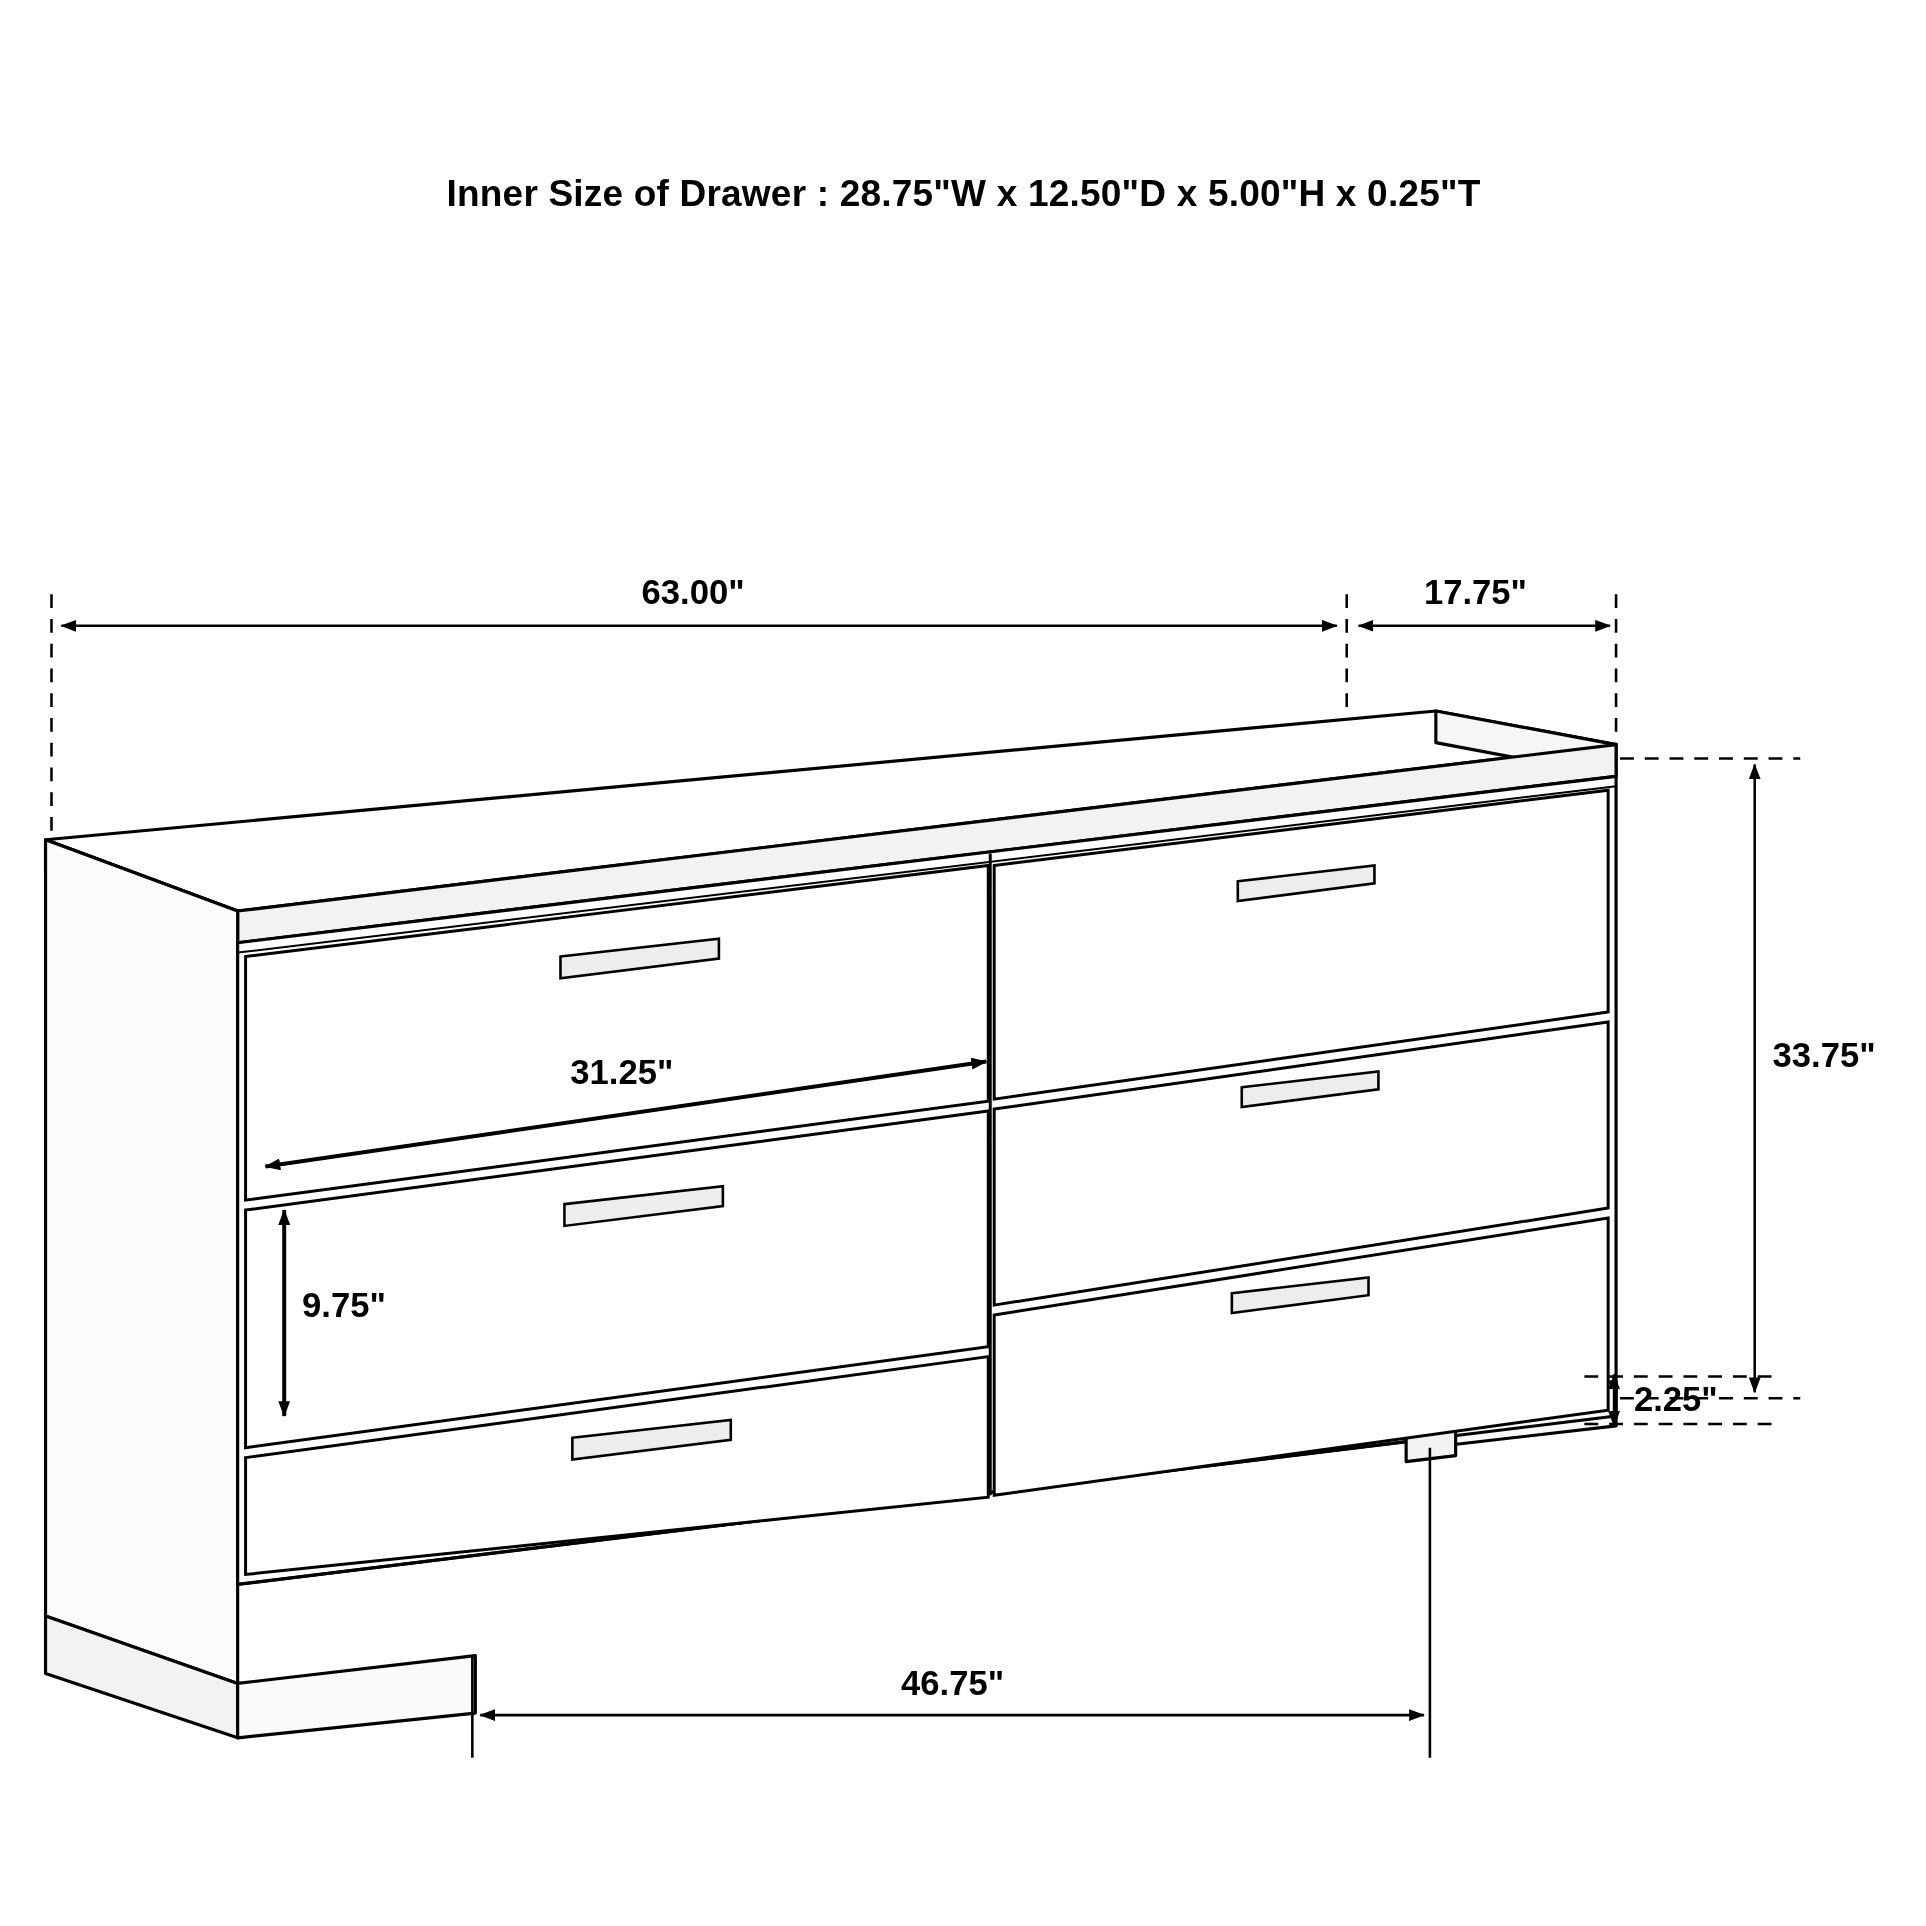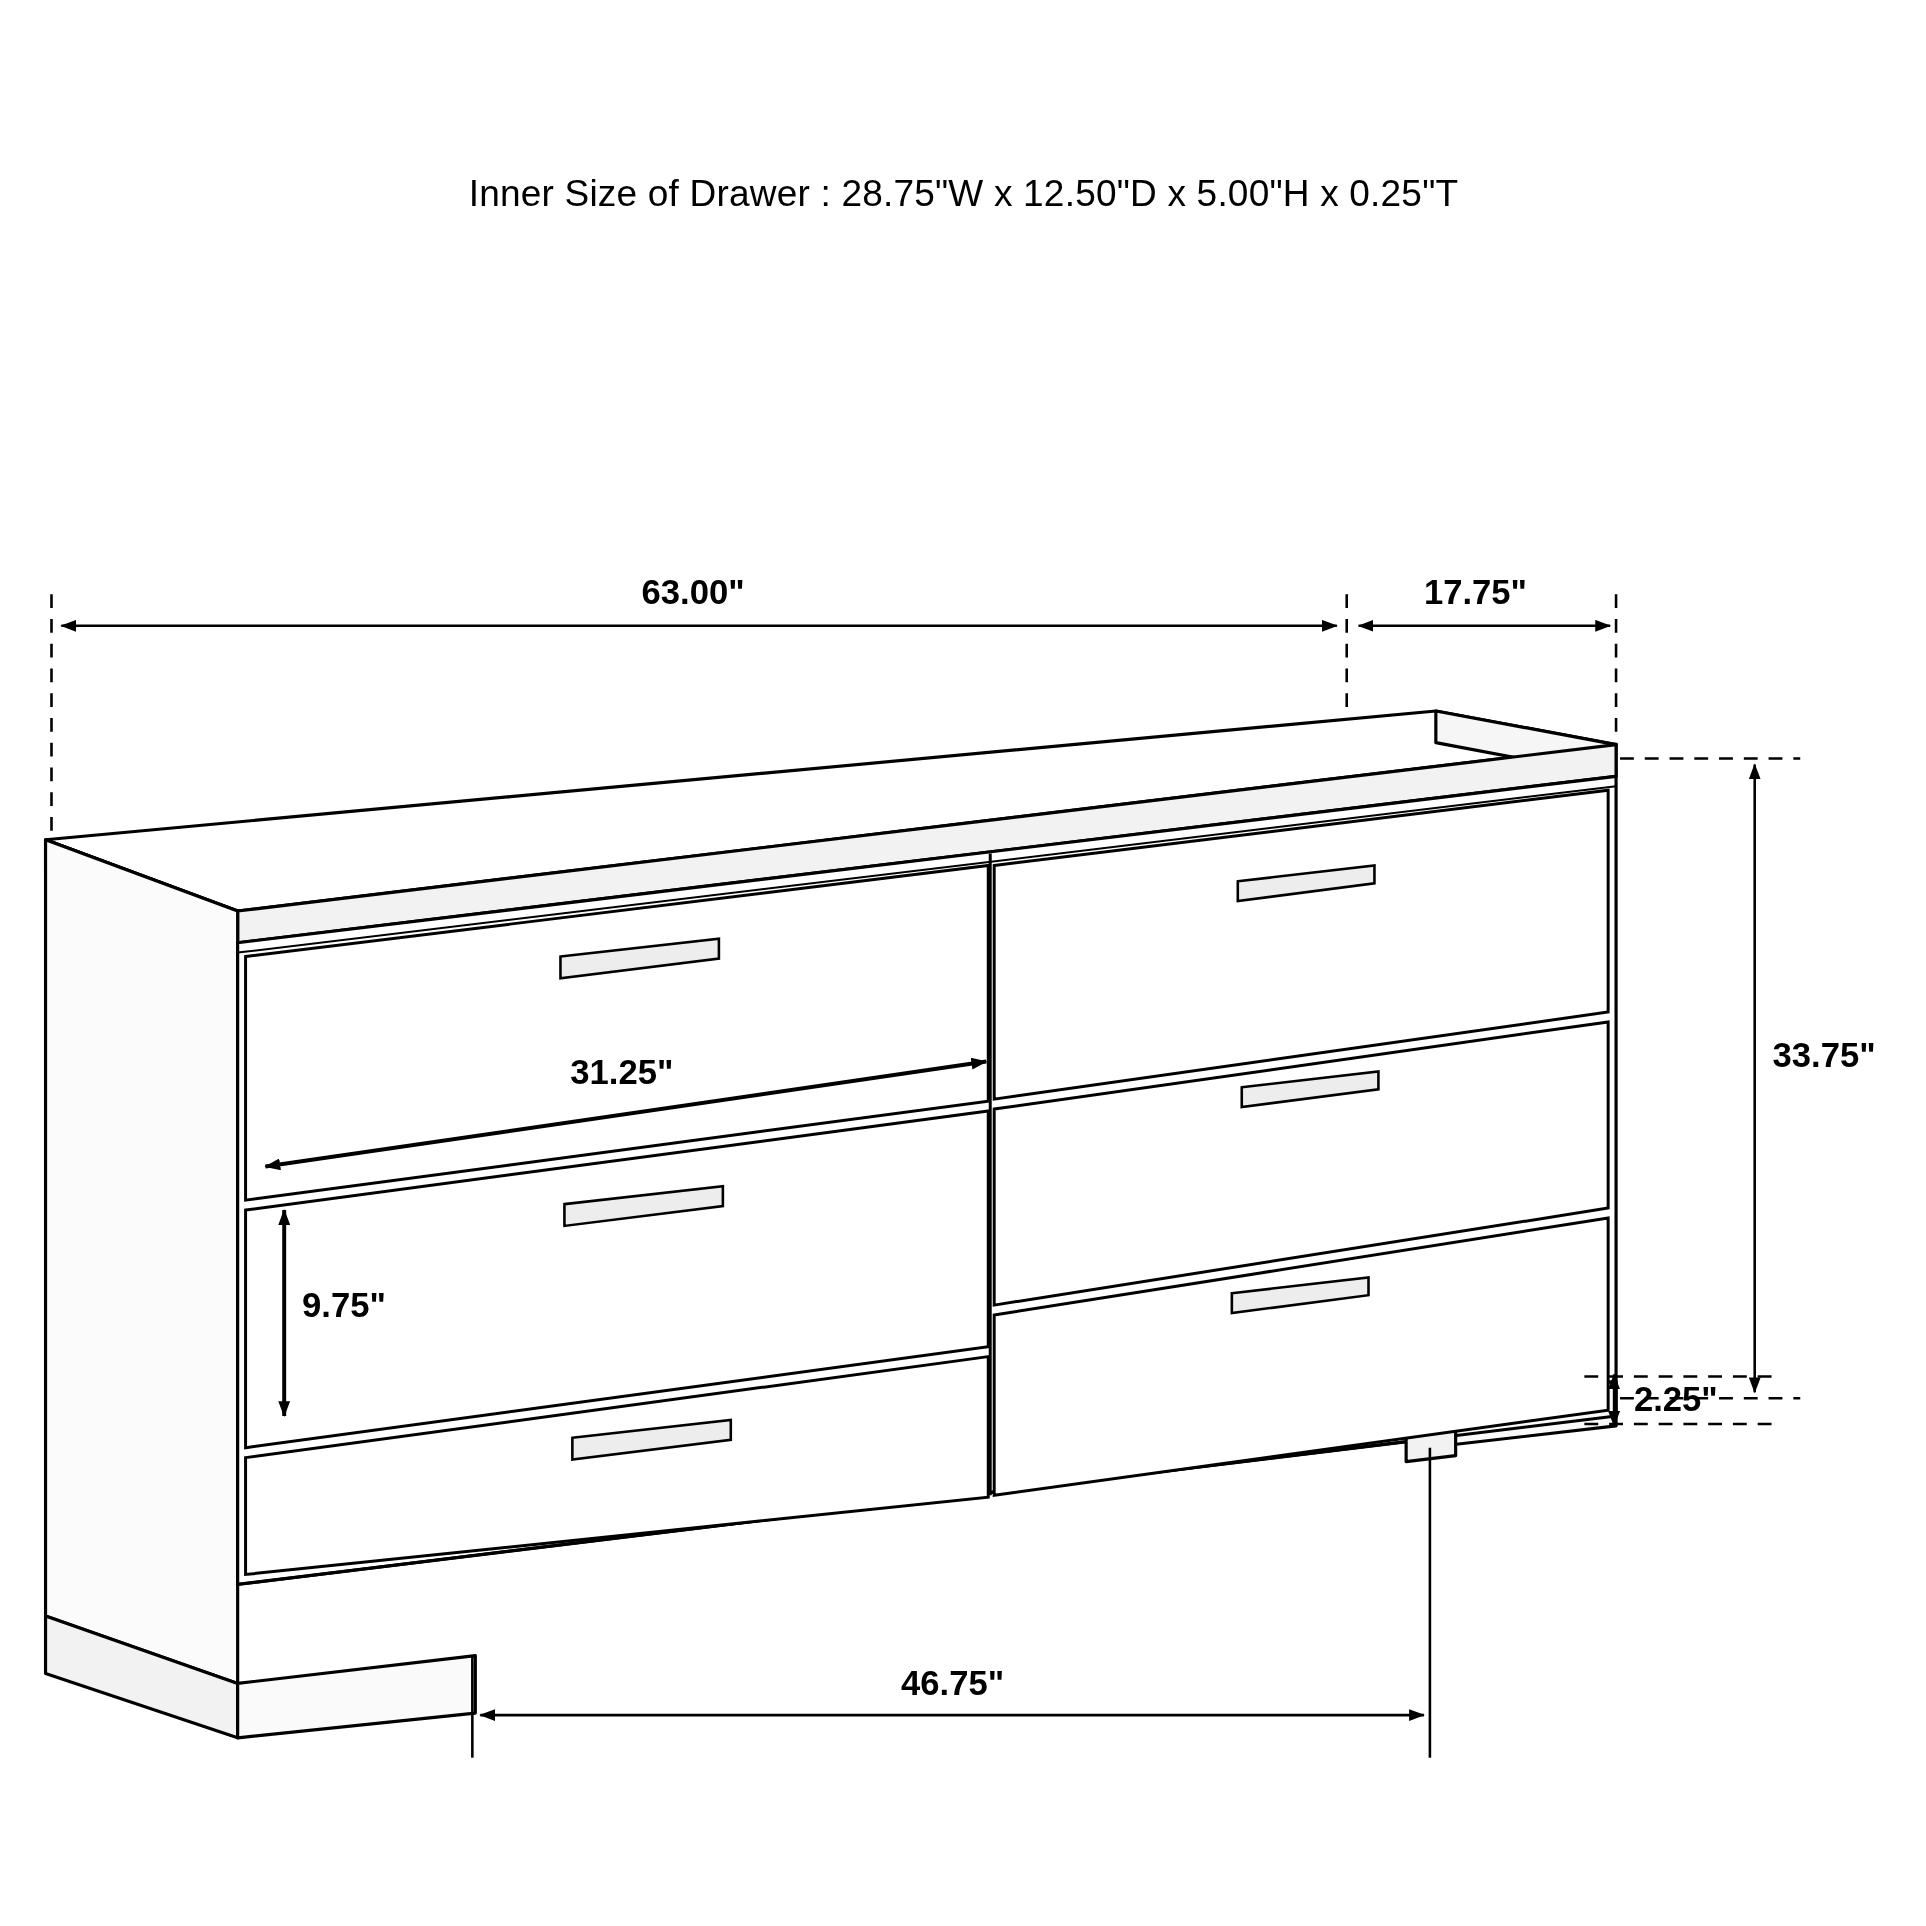--- a/index.html
+++ b/index.html
@@ -19,21 +19,21 @@
     width: 1927px;
     height: 1927px;
   }
   #title {
     position: absolute;
     top: 173px;
     left: 0;
     width: 1927px;
     text-align: center;
     font-size: 37px;
-    font-weight: normal;
+    font-weight: bold;
     letter-spacing: 0.2px;
     white-space: nowrap;
   }
   svg.diagram {
     position: absolute;
     top: 0;
     left: 0;
     width: 1927px;
     height: 1927px;
   }

